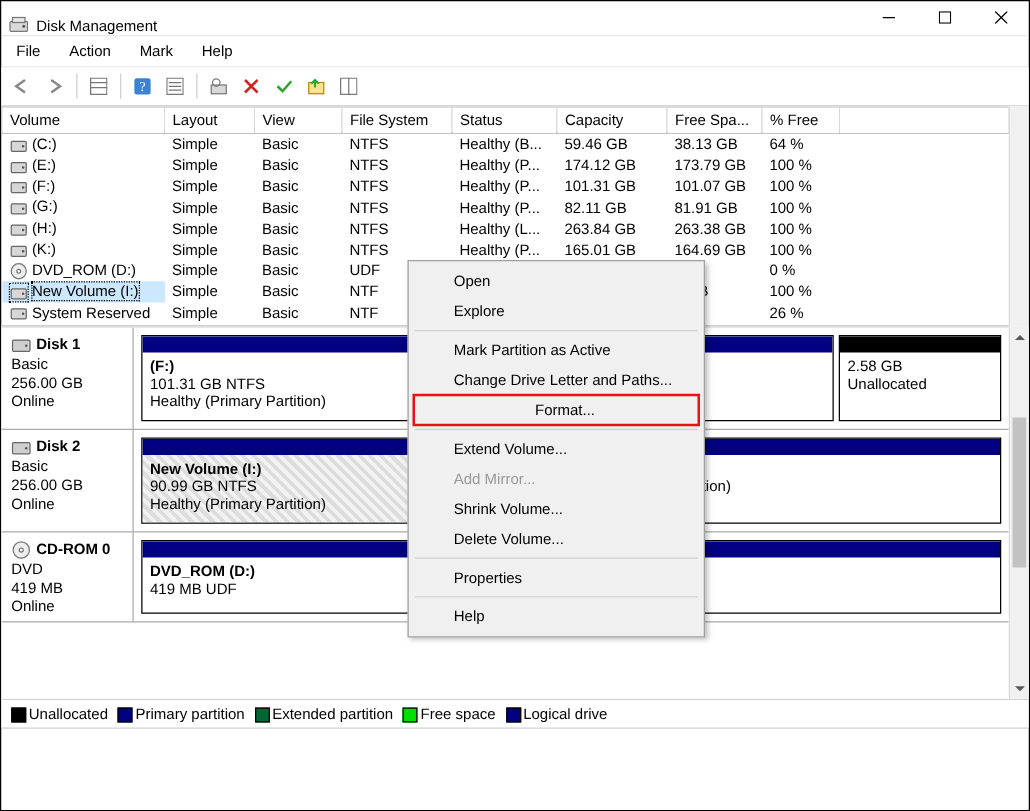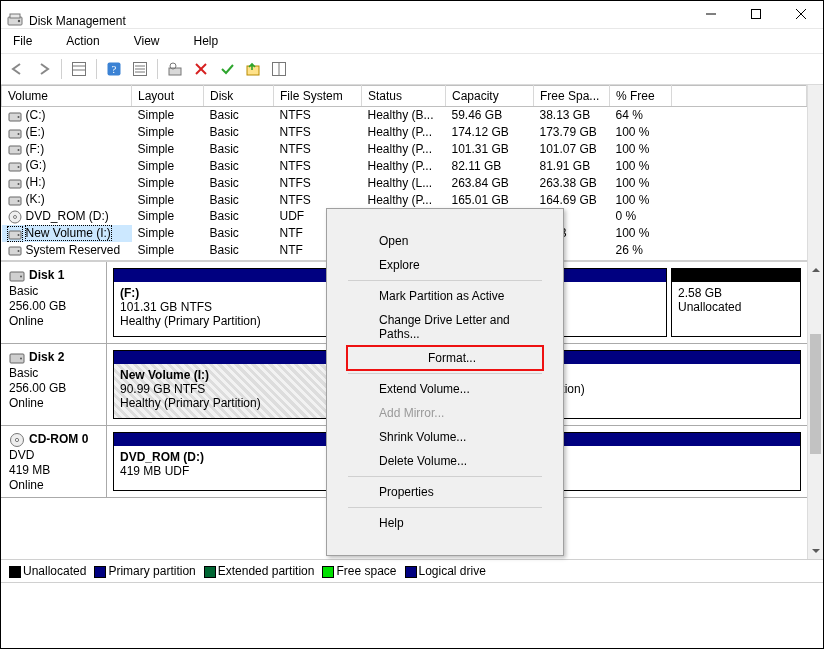--- a/index.html
+++ b/index.html
@@ -16,21 +16,21 @@
   }
   .titlebar {
     display:flex; align-items:flex-end; height:28px;
     padding:0 0 0 6px;
     border-bottom:1px solid #e8e8e8;
   }
   .title-icon { width:16px; height:16px; display:inline-flex; align-items:center; justify-content:center; margin-right:6px;}
   .title-text { flex:0 0 auto; font-size:12px;}
   .titlespacer { flex:1; }
   .winbtn { width:45px; height:28px; display:flex; align-items:center; justify-content:center; }
-  .menubar { display:flex; gap:18px; padding:2px 4px; border-bottom:1px solid #e8e8e8;}
+  .menubar { display:flex; gap:7px; padding:2px 4px; border-bottom:1px solid #e8e8e8;}
   .menuitem { padding:3px 8px;}
   .toolbar {
     display:flex; align-items:center; gap:4px;
     padding:4px 6px;
     border-bottom:1px solid #dadada;
     background:#fff;
   }
   .tbtn {
     width:22px; height:22px; display:flex; align-items:center; justify-content:center;
     border:1px solid transparent;
@@ -135,21 +135,21 @@
     height:22px;border-top:1px solid #d0d0d0;
   }
   
   .ctxmenu {
     position:absolute;
     left:325px; top:207px;
     width:238px;
     background:#f0f0f0;
     border:1px solid #a0a0a0;
     box-shadow:2px 2px 4px rgba(0,0,0,0.25);
-    padding:20px;
+    padding:4px;
     font-size:12px;
     z-index:50;
   }
   .ctxmenu .row { padding:5px 18px 5px 32px; position:relative;}
   .ctxmenu .row.disabled { color:#9a9a9a;}
   .ctxmenu .sep { height:1px;background:#d0d0d0;margin:3px 1px;}
   .ctxmenu .row.boxed { outline:2px solid #e11; outline-offset:-1px;text-align:center;}
   
   svg { display:block;}
   .upper-pane-wrapper { display:flex; height:176px;border-radius:26px;}
@@ -182,21 +182,21 @@
       <svg width="10" height="10">
         <line x1="0" y1="0" x2="10" y2="10" stroke="#000"></line>
         <line x1="10" y1="0" x2="0" y2="10" stroke="#000"></line>
       </svg>
     </div>
 </div>
 
 <div class="menubar">
   <div class="menuitem">File</div>
   <div class="menuitem">Action</div>
-  <div class="menuitem">View</div>
+  <div class="menuitem">Mark</div>
   <div class="menuitem">Help</div>
 </div>
 
 <div class="toolbar">
   <div class="tbtn">
       <svg width="16" height="14">
         <path d="M10 2 L3 7 L10 12" fill="none" stroke="#888" stroke-width="2"></path>
       </svg>
     </div>
   <div class="tbtn">
@@ -270,21 +270,21 @@
       <col style="width:84px">
           <col style="width:88px">
           <col style="width:76px">
           <col style="width:62px">
           <col>
     </colgroup>
     <thead>
           <tr>
       <th>Volume</th>
       <th>Layout</th>
-      <th>Disk</th>
+      <th>View</th>
       <th>File System</th>
       <th>Status</th>
       <th>Capacity</th>
       <th>Free Spa...</th>
       <th>% Free</th>
       <th></th>
     </tr>
         </thead>
     <tbody id="vol-body">
           <tr class="volrow">

